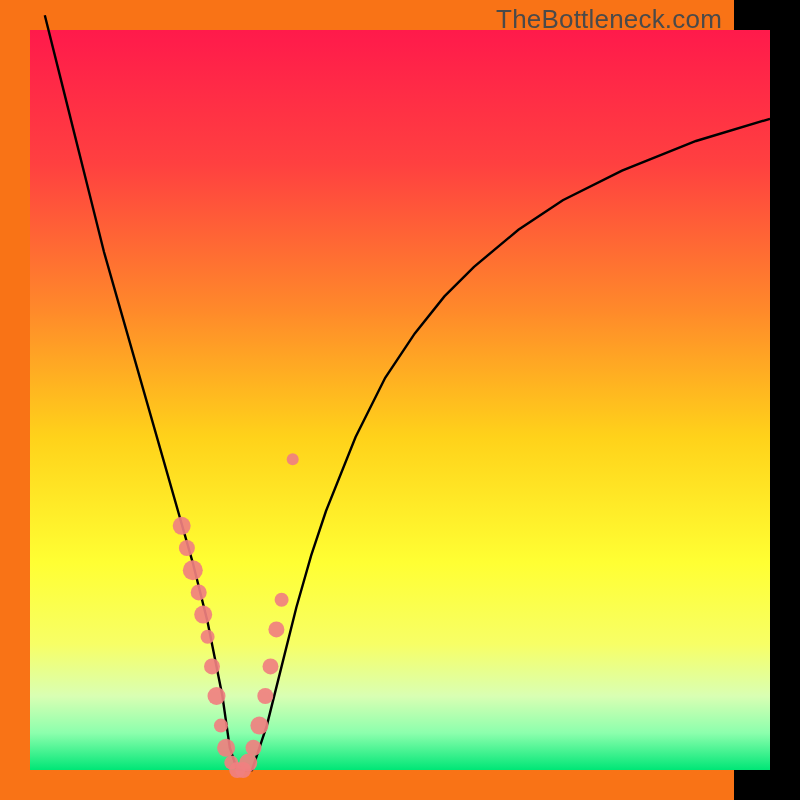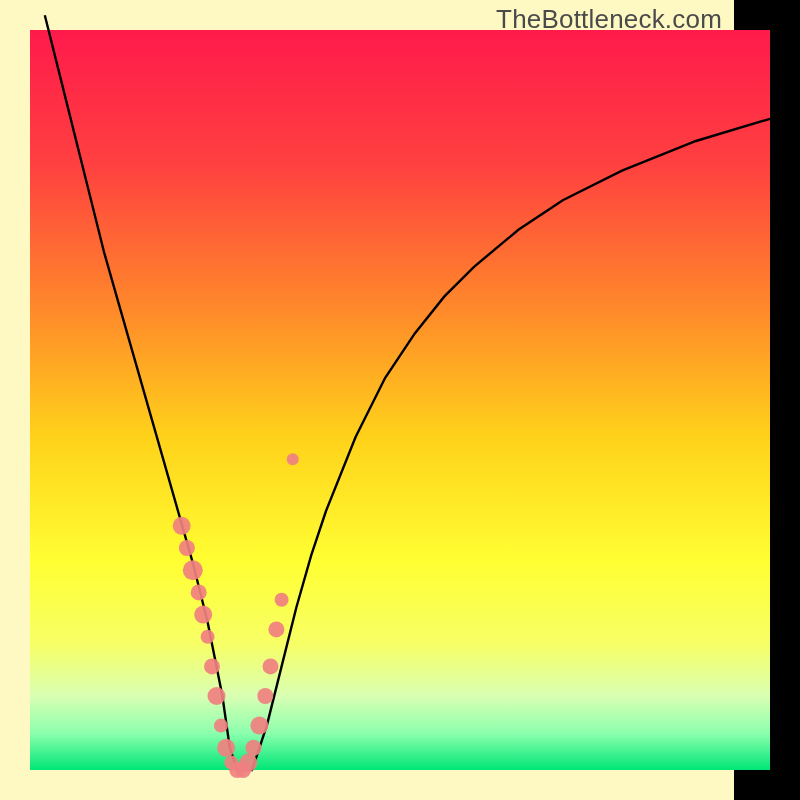--- a/index.html
+++ b/index.html
@@ -10,21 +10,21 @@
     overflow: hidden;
     background: #000;
     font-family: Arial, Helvetica, sans-serif;
   }
   .frame {
     position: absolute;
     left: 0;
     top: 0;
     width: 734px;
     height: 800px;
-    background: #fef9c3;
+    background: #f97316;
   }
   .watermark {
     position: absolute;
     top: 4px;
     right: 12px;
     color: #4a4a4a;
     font-size: 26px;
     font-weight: 400;
     letter-spacing: 0.2px;
     user-select: none;

